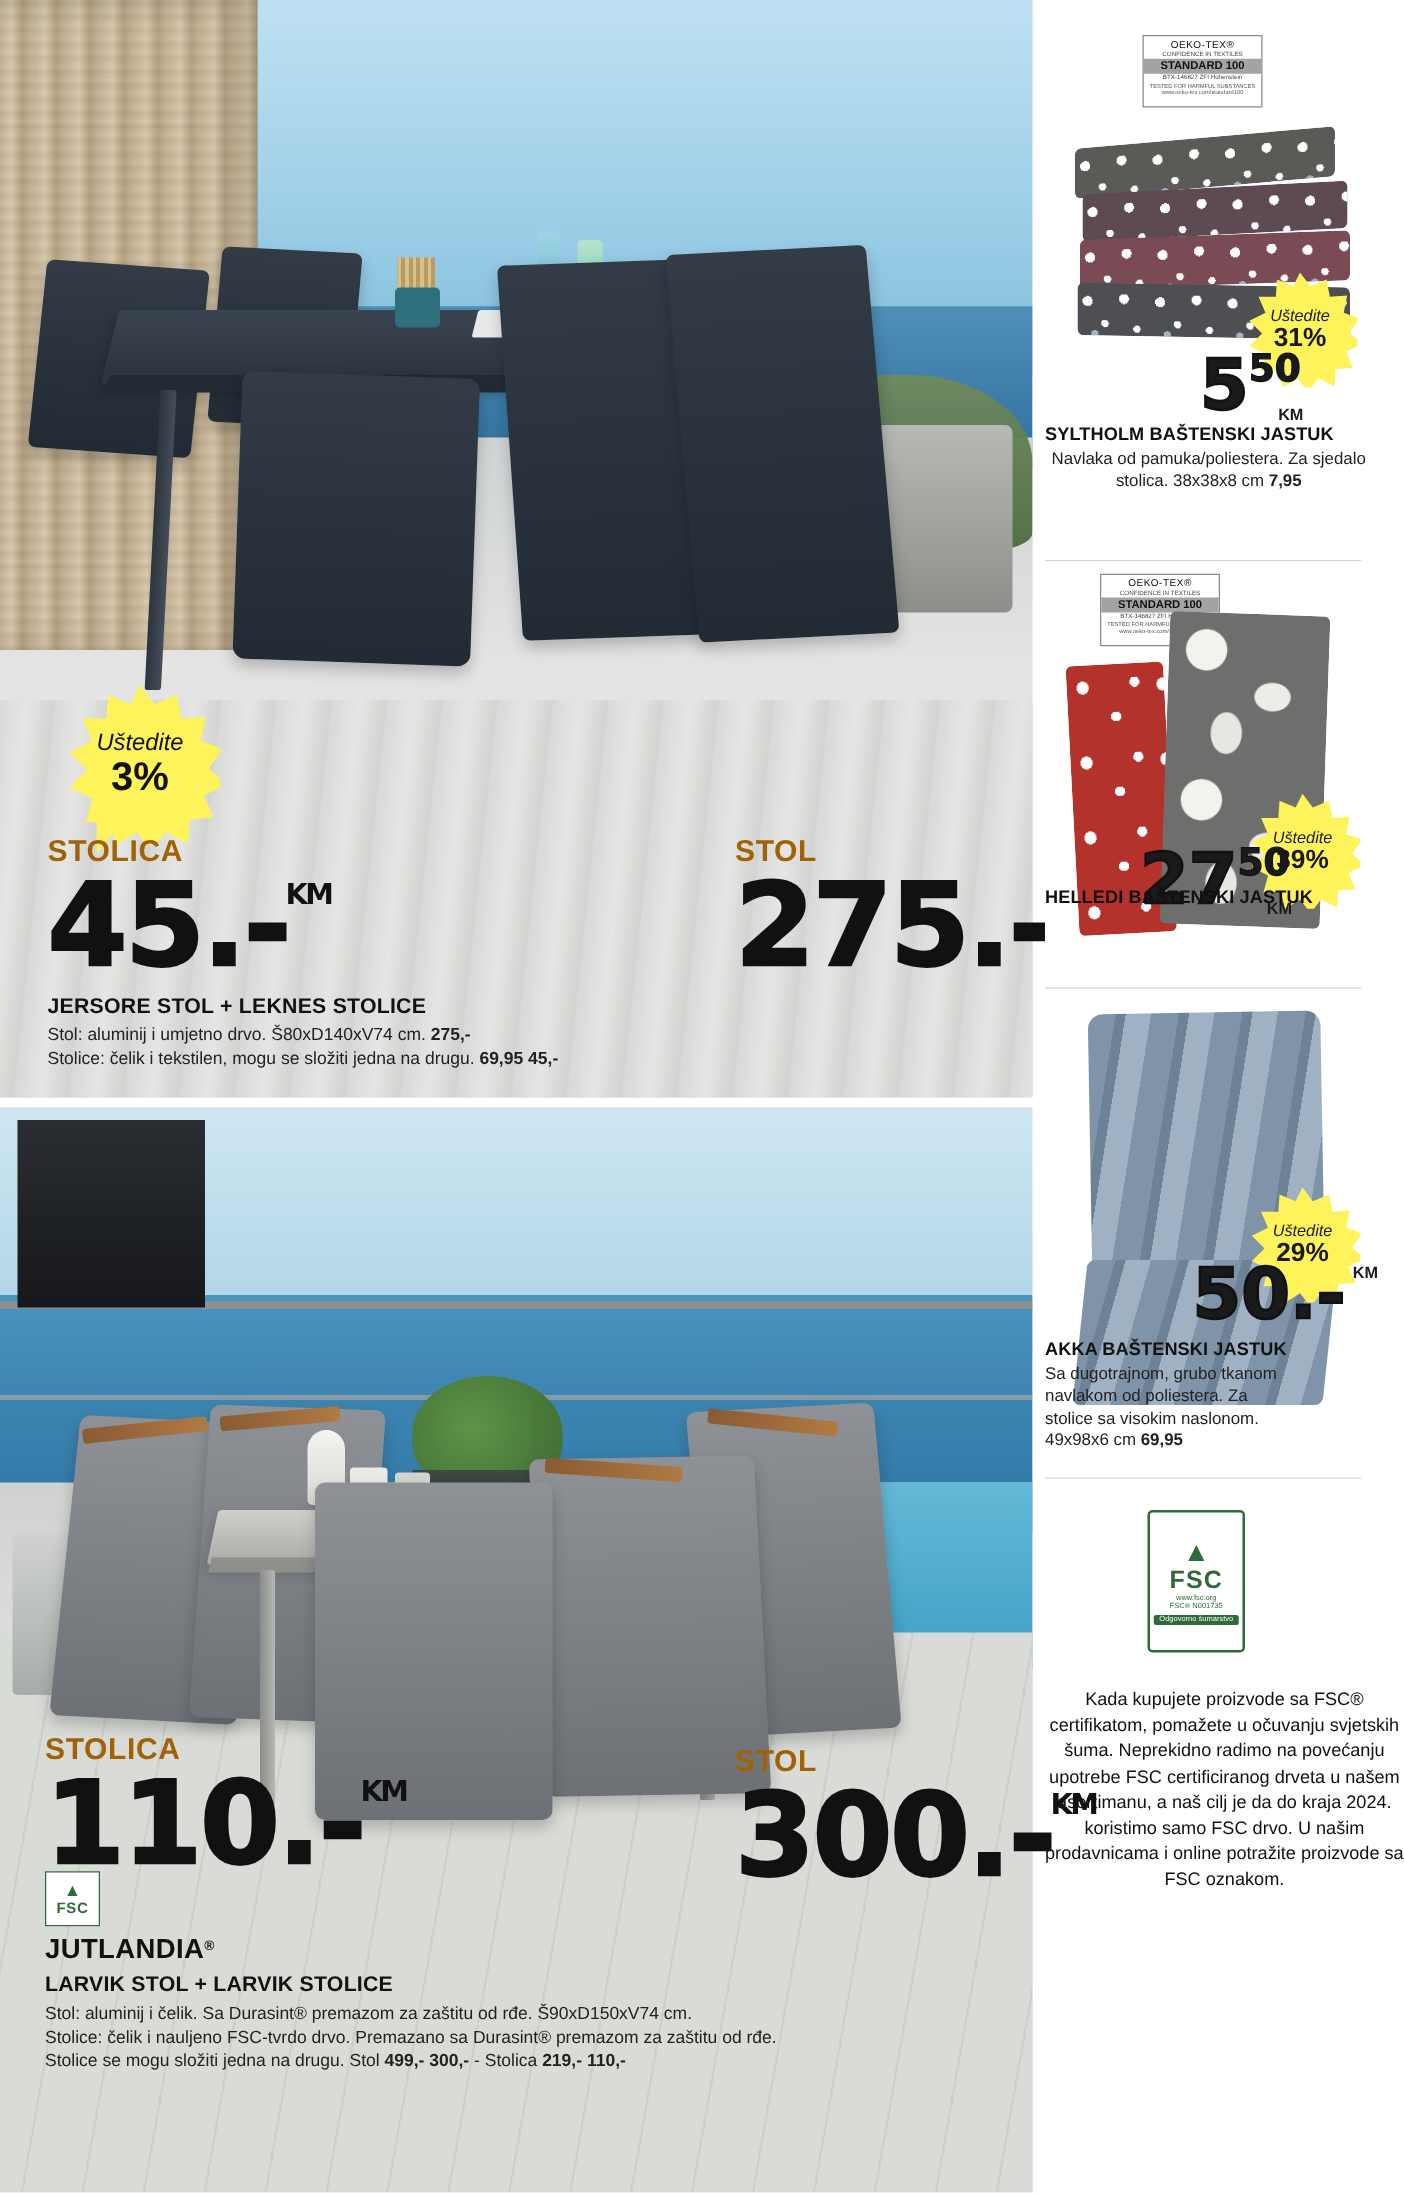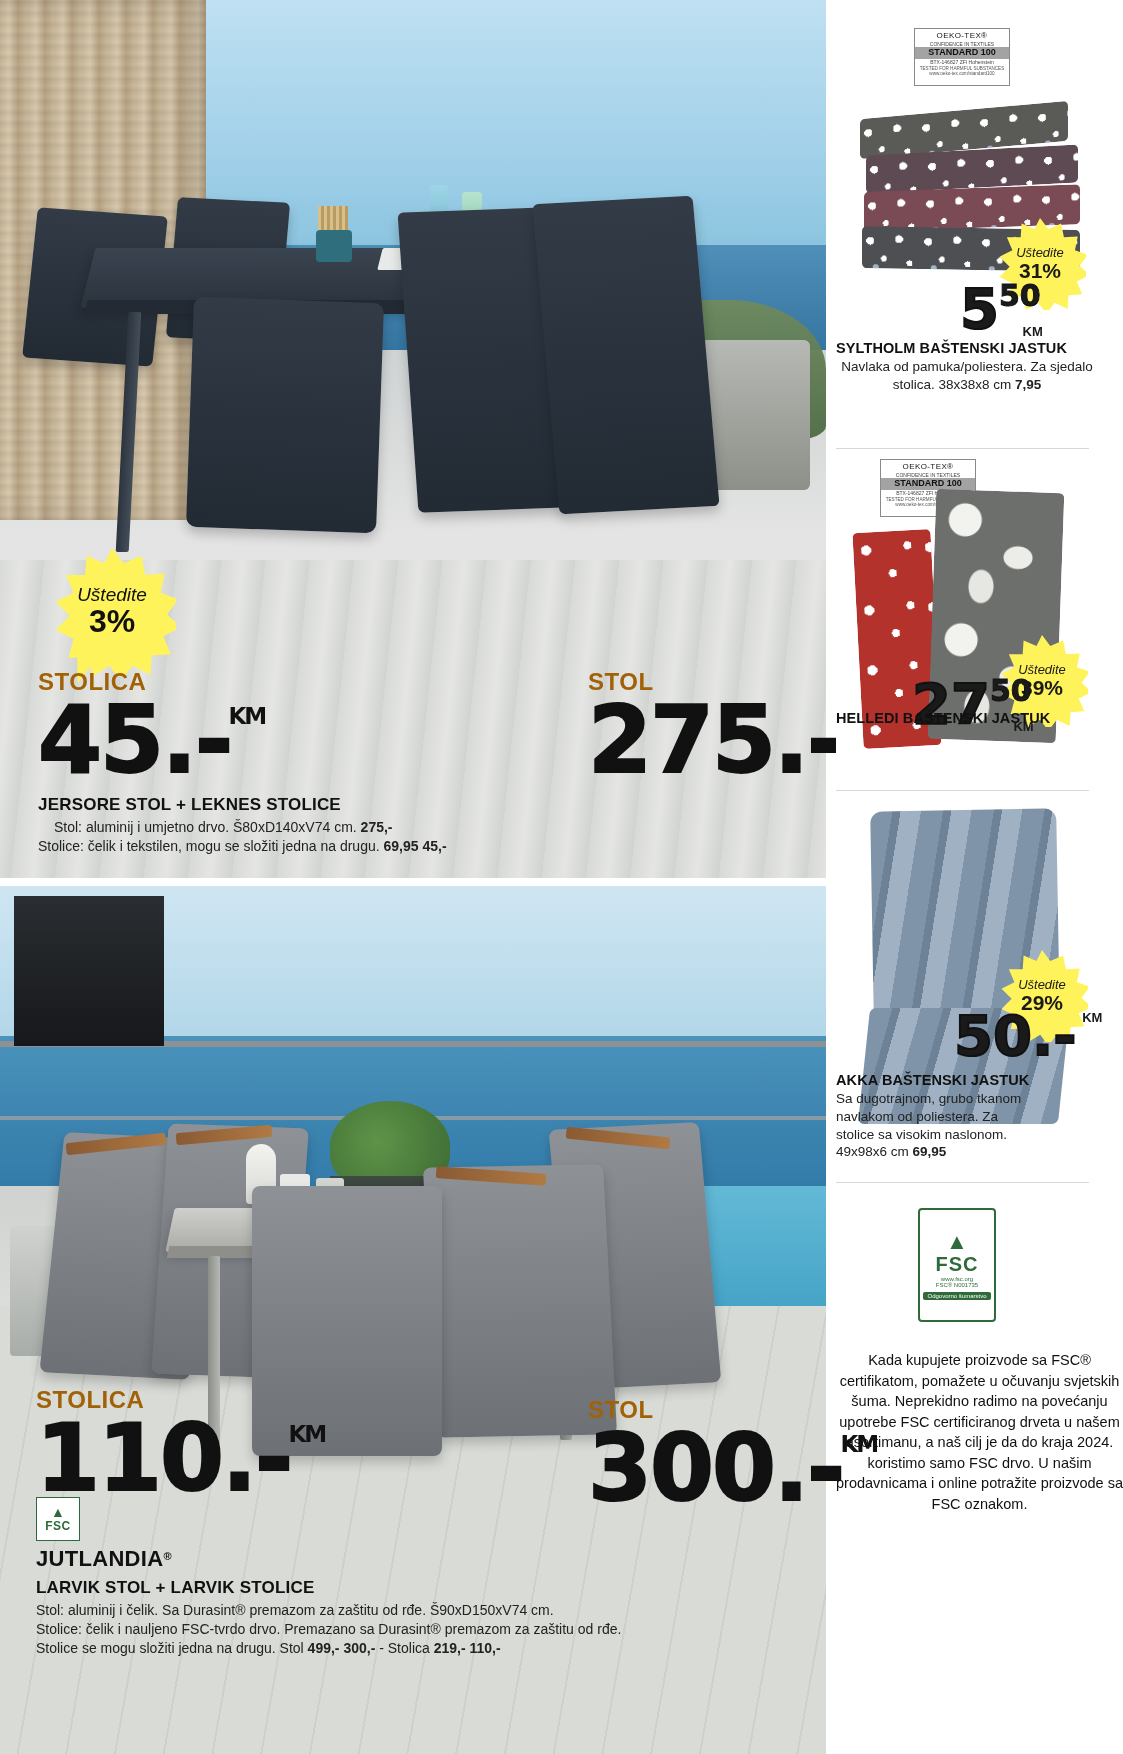--- a/index.html
+++ b/index.html
@@ -288,21 +288,21 @@
     <div style="position:absolute;left:588px;top:668px;">
       <div class="price-label">STOL</div>
       <div class="bigprice" style="margin-top:4px;">
         <span>275.-</span>
         <span class="km">KM</span>
       </div>
     </div>
 
     <div style="position:absolute;left:38px;top:795px;width:700px;">
       <div class="desc-title">JERSORE STOL + LEKNES STOLICE</div>
-      <div class="desc-body" style="margin-top:3px;margin-left:16px;">
+      <div class="desc-body" style="margin-top:3px;">
         <span>Stol: aluminij i umjetno drvo. Š80xD140xV74 cm. </span><b>275,-</b>
       </div>
       <div class="desc-body">
         <span>Stolice: čelik i tekstilen, mogu se složiti jedna na drugu. </span><b>69,95</b><span> </span><b>45,-</b>
       </div>
     </div>
 
     <div class="panel-bottom">
       <div class="sky2"></div>
       <div class="sea2"></div>

